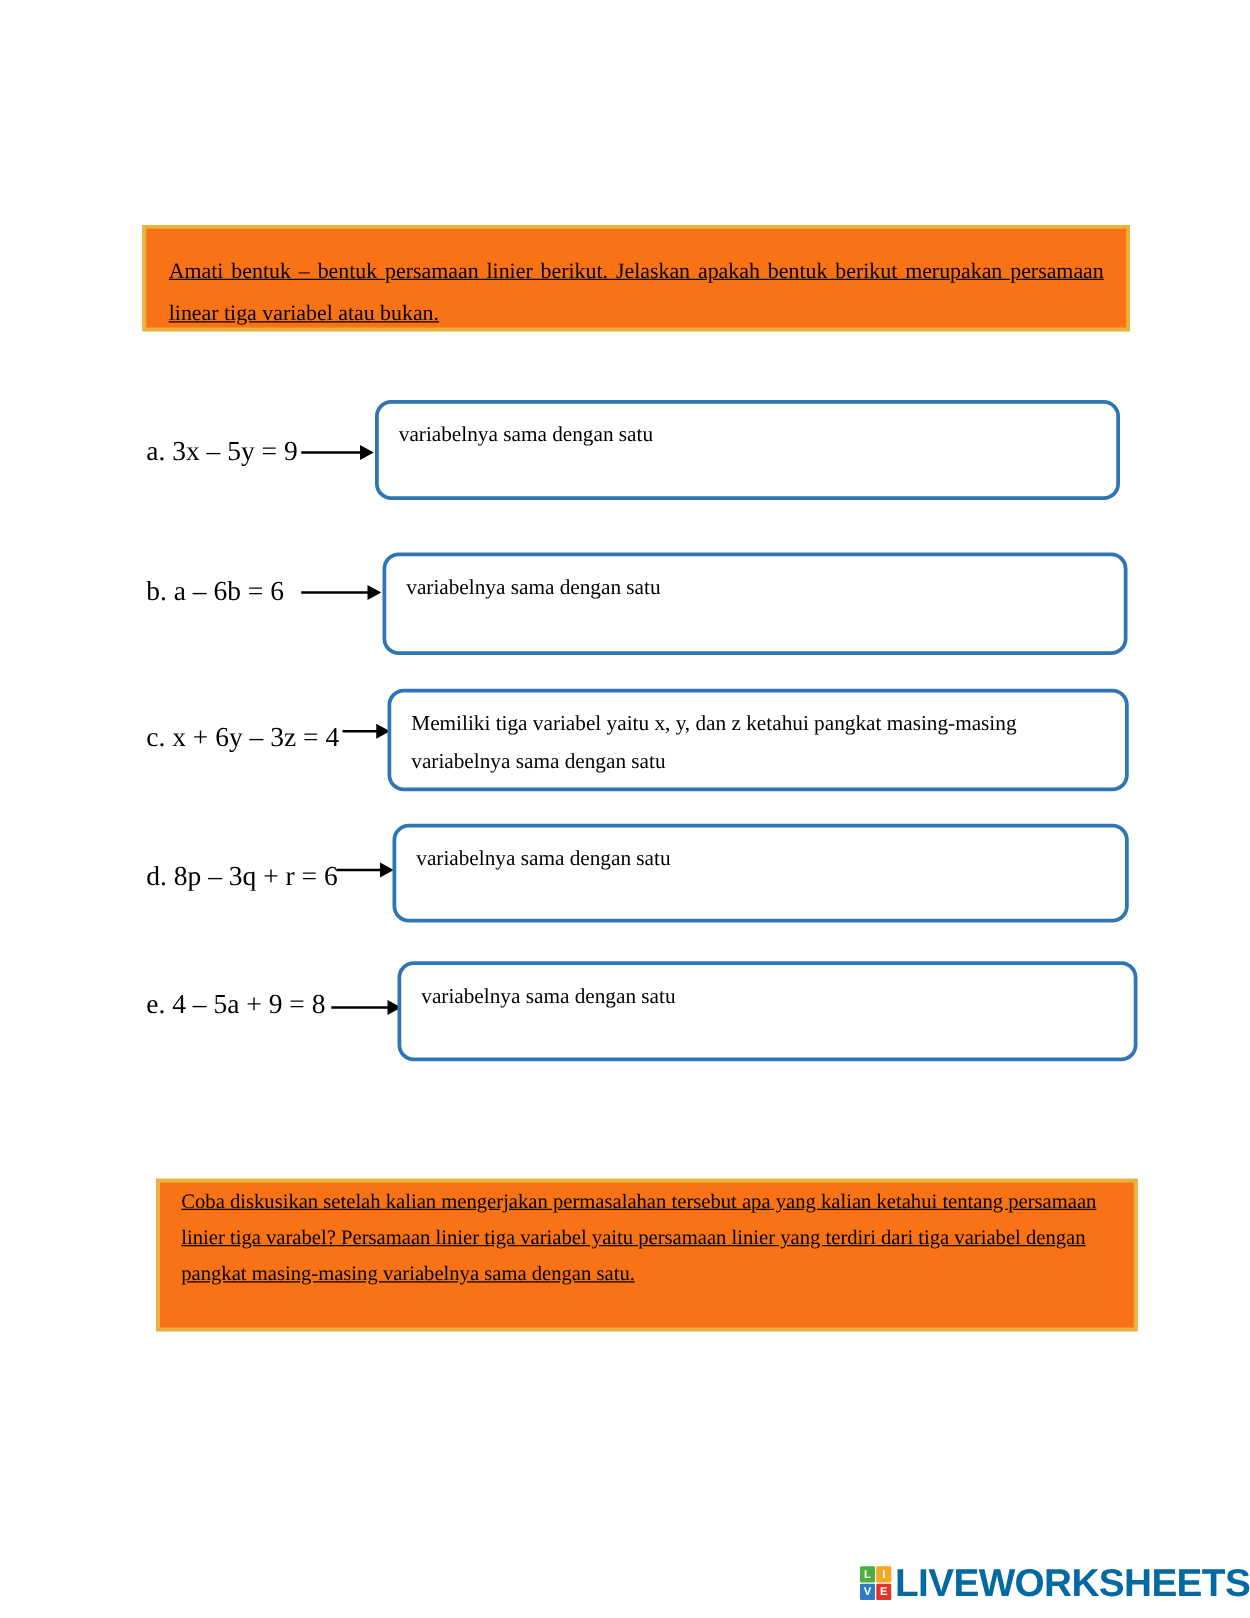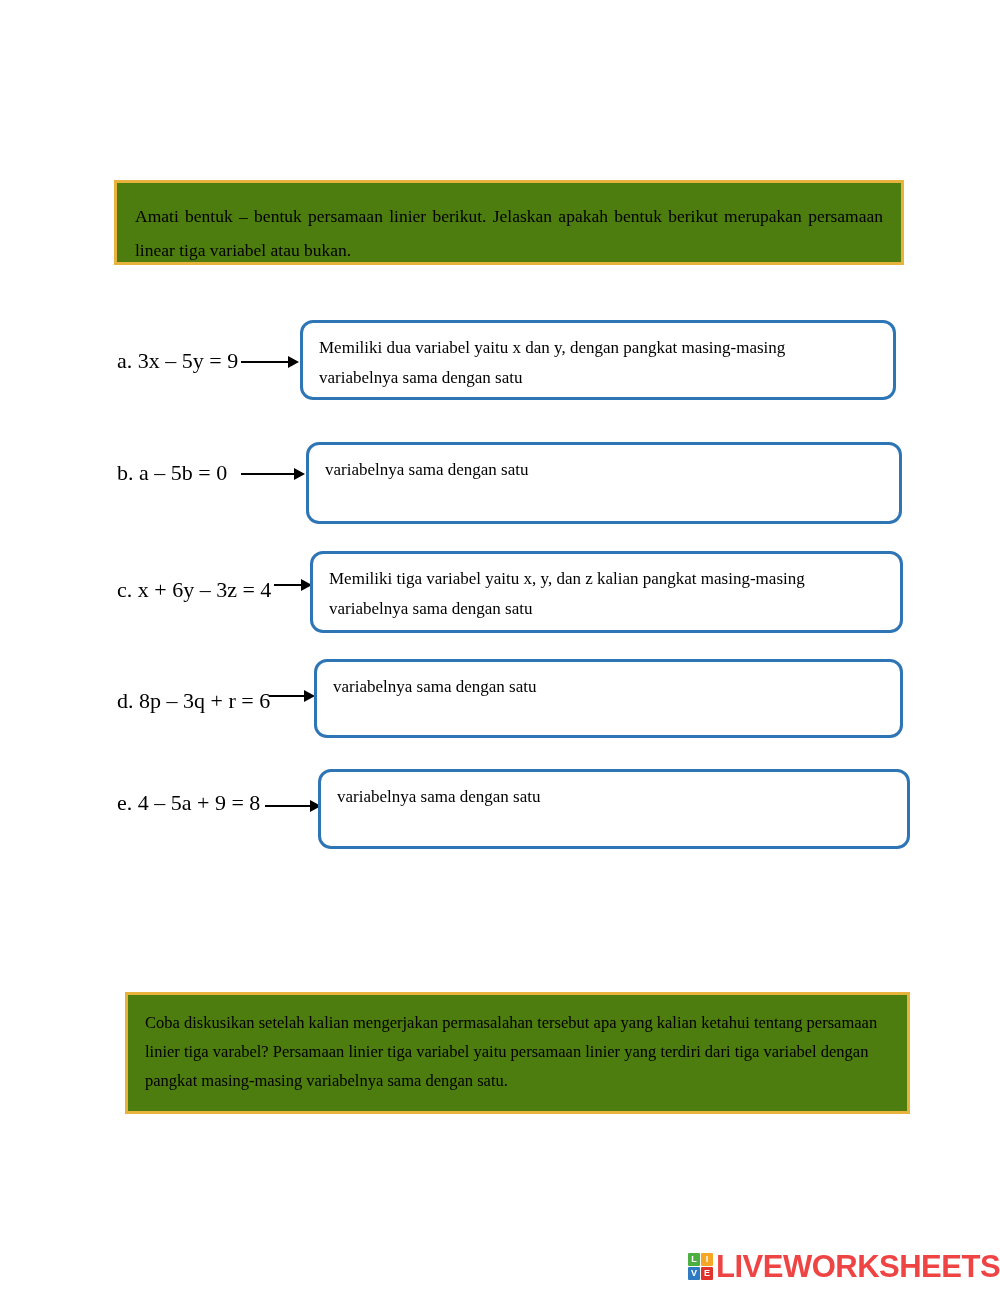--- a/index.html
+++ b/index.html
@@ -18,43 +18,44 @@
 
   .page {
     position: absolute;
     inset: 0;
   }
 
   
   .yellow-box {
     position: absolute;
     border: 3px solid #E8B33C;
-    background: #4d7c0f;
+    background: #f97316;
     box-sizing: border-box;
+    text-decoration: underline;
   }
   #instruction-box {
     left: 114px;
     top: 180px;
     width: 790px;
     height: 85px;
     padding: 16px 18px 0 18px;
   }
   #instruction-text {
     font-size: 17.5px;
     line-height: 34px;
     text-align: justify;
     text-justify: inter-word;
     margin: 0;
   }
   #discussion-box {
     left: 125px;
-    top: 992px;
+    top: 943px;
     width: 785px;
     height: 122px;
-    padding: 13px 20px 0 17px;
+    padding: 0 20px 0 17px;
   }
   #discussion-text {
     font-size: 16.5px;
     line-height: 29px;
     margin: 0;
     text-align: left;
   }
 
   
   .eq-row {
@@ -133,64 +134,63 @@
     font-size: 9px;
     color: #ffffff;
     border-radius: 1px;
     line-height: 1;
   }
   #lw-wordmark {
     font-family: "Liberation Sans", sans-serif;
     font-weight: bold;
     font-size: 31px;
     letter-spacing: -0.5px;
-    color: #ef4444;
+    color: #0369a1;
     line-height: 1;
   }
 </style>
 </head>
 <body>
 
 <div class="page">
 
   <div class="yellow-box" id="instruction-box">
     <p id="instruction-text">Amati bentuk – bentuk persamaan linier berikut. Jelaskan apakah bentuk berikut merupakan persamaan linear tiga variabel atau bukan.</p>
   </div>
 
   <div class="eq-row" style="top:0">
     <span class="eq-label" style="left:117px; top:350px;">a.  3x – 5y = 9</span>
     <div class="arrow" style="left:241px; top:355px; width:58px;">
       <div class="shaft" style="width:48px;"></div>
       <div class="head" style="left:47px;"></div>
     </div>
     <div class="blue-box" style="left:300px; top:320px; width:596px; height:80px;">
-      <p>Memiliki dua variabel yaitu x dan y, dengan pangkat masing-masing</p>
-      <p>variabelnya sama dengan satu</p>
-    </div>
-  </div>
-
-  <div class="eq-row" style="top:0">
-    <span class="eq-label" style="left:117px; top:462px;">b.  a – 5b = 0</span>
+      <p>variabelnya sama dengan satu</p>
+    </div>
+  </div>
+
+  <div class="eq-row" style="top:0">
+    <span class="eq-label" style="left:117px; top:462px;">b.  a – 6b = 6</span>
     <div class="arrow" style="left:241px; top:467px; width:65px;">
       <div class="shaft" style="width:54px;"></div>
       <div class="head" style="left:53px;"></div>
     </div>
     <div class="blue-box" style="left:306px; top:442px; width:596px; height:82px;">
       <p>variabelnya sama dengan satu</p>
     </div>
   </div>
 
   <div class="eq-row" style="top:0">
     <span class="eq-label" style="left:117px; top:579px;">c.  x + 6y – 3z = 4</span>
     <div class="arrow" style="left:274px; top:578px; width:38px;">
       <div class="shaft" style="width:28px;"></div>
       <div class="head" style="left:27px;"></div>
     </div>
     <div class="blue-box" style="left:310px; top:551px; width:593px; height:82px;">
-      <p>Memiliki tiga variabel yaitu x, y, dan z kalian pangkat masing-masing</p>
+      <p>Memiliki tiga variabel yaitu x, y, dan z ketahui pangkat masing-masing</p>
       <p>variabelnya sama dengan satu</p>
     </div>
   </div>
 
   <div class="eq-row" style="top:0">
     <span class="eq-label" style="left:117px; top:690px;">d.  8p – 3q + r = 6</span>
     <div class="arrow" style="left:269px; top:689px; width:46px;">
       <div class="shaft" style="width:36px;"></div>
       <div class="head" style="left:35px;"></div>
     </div>

